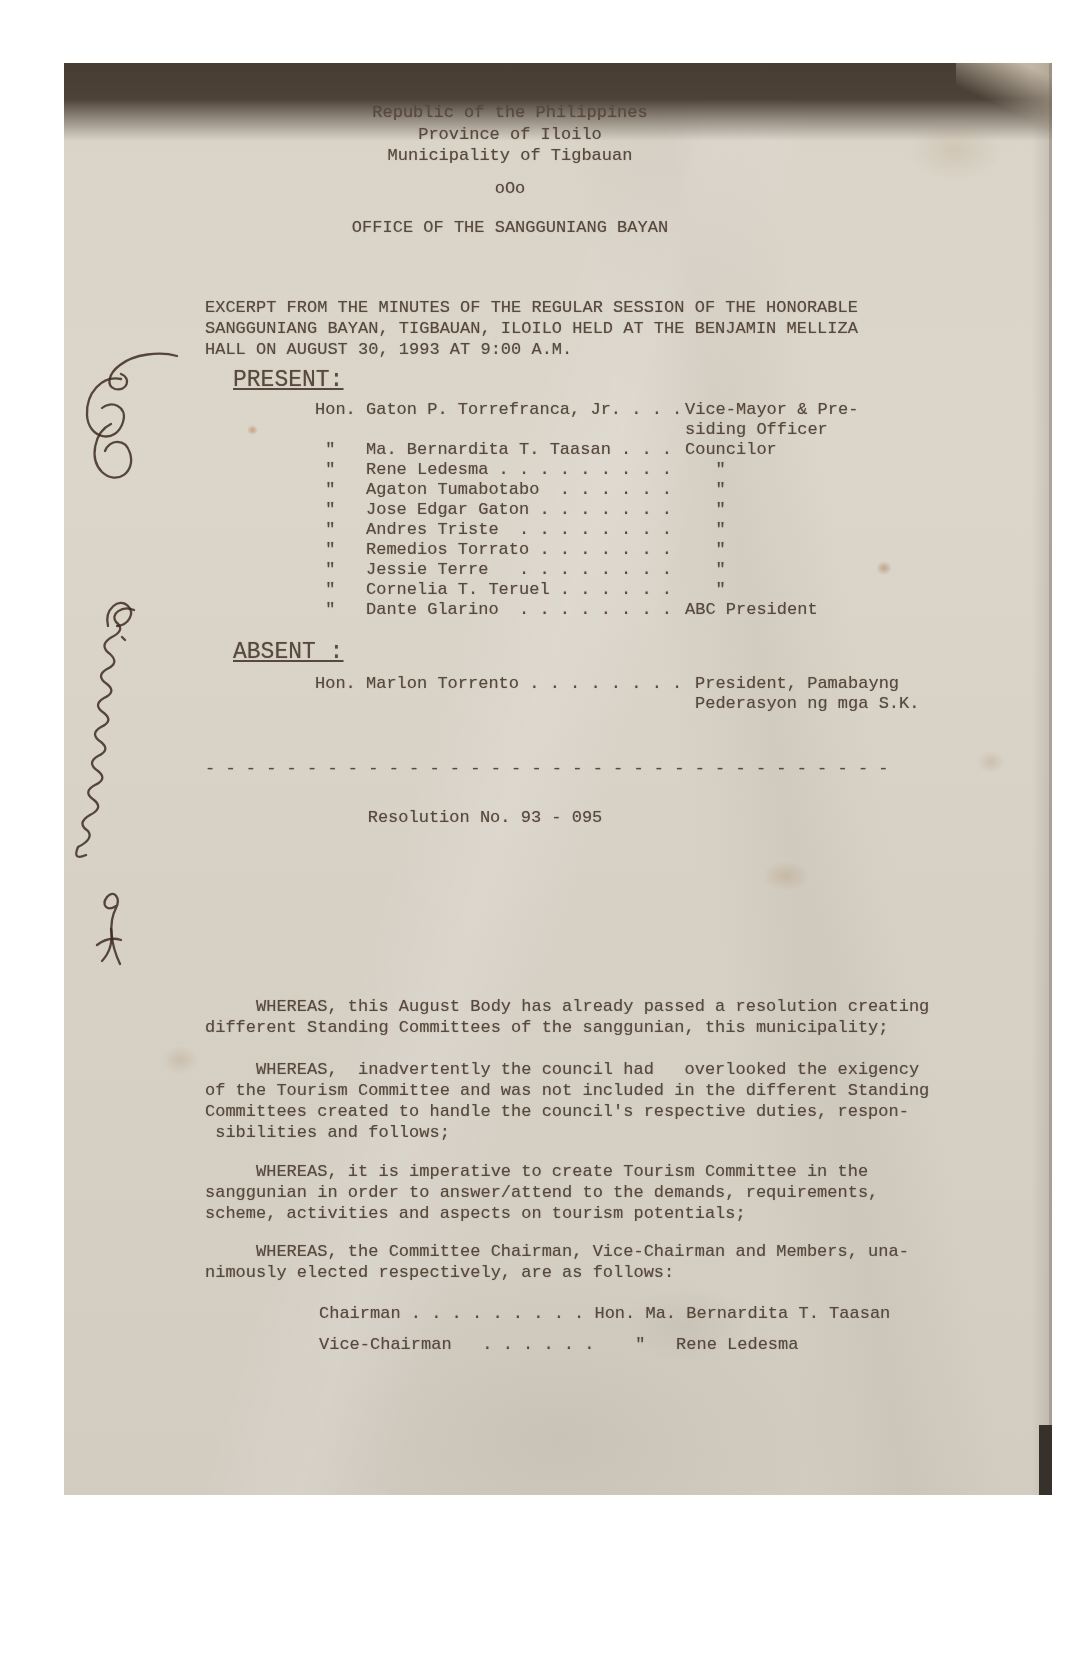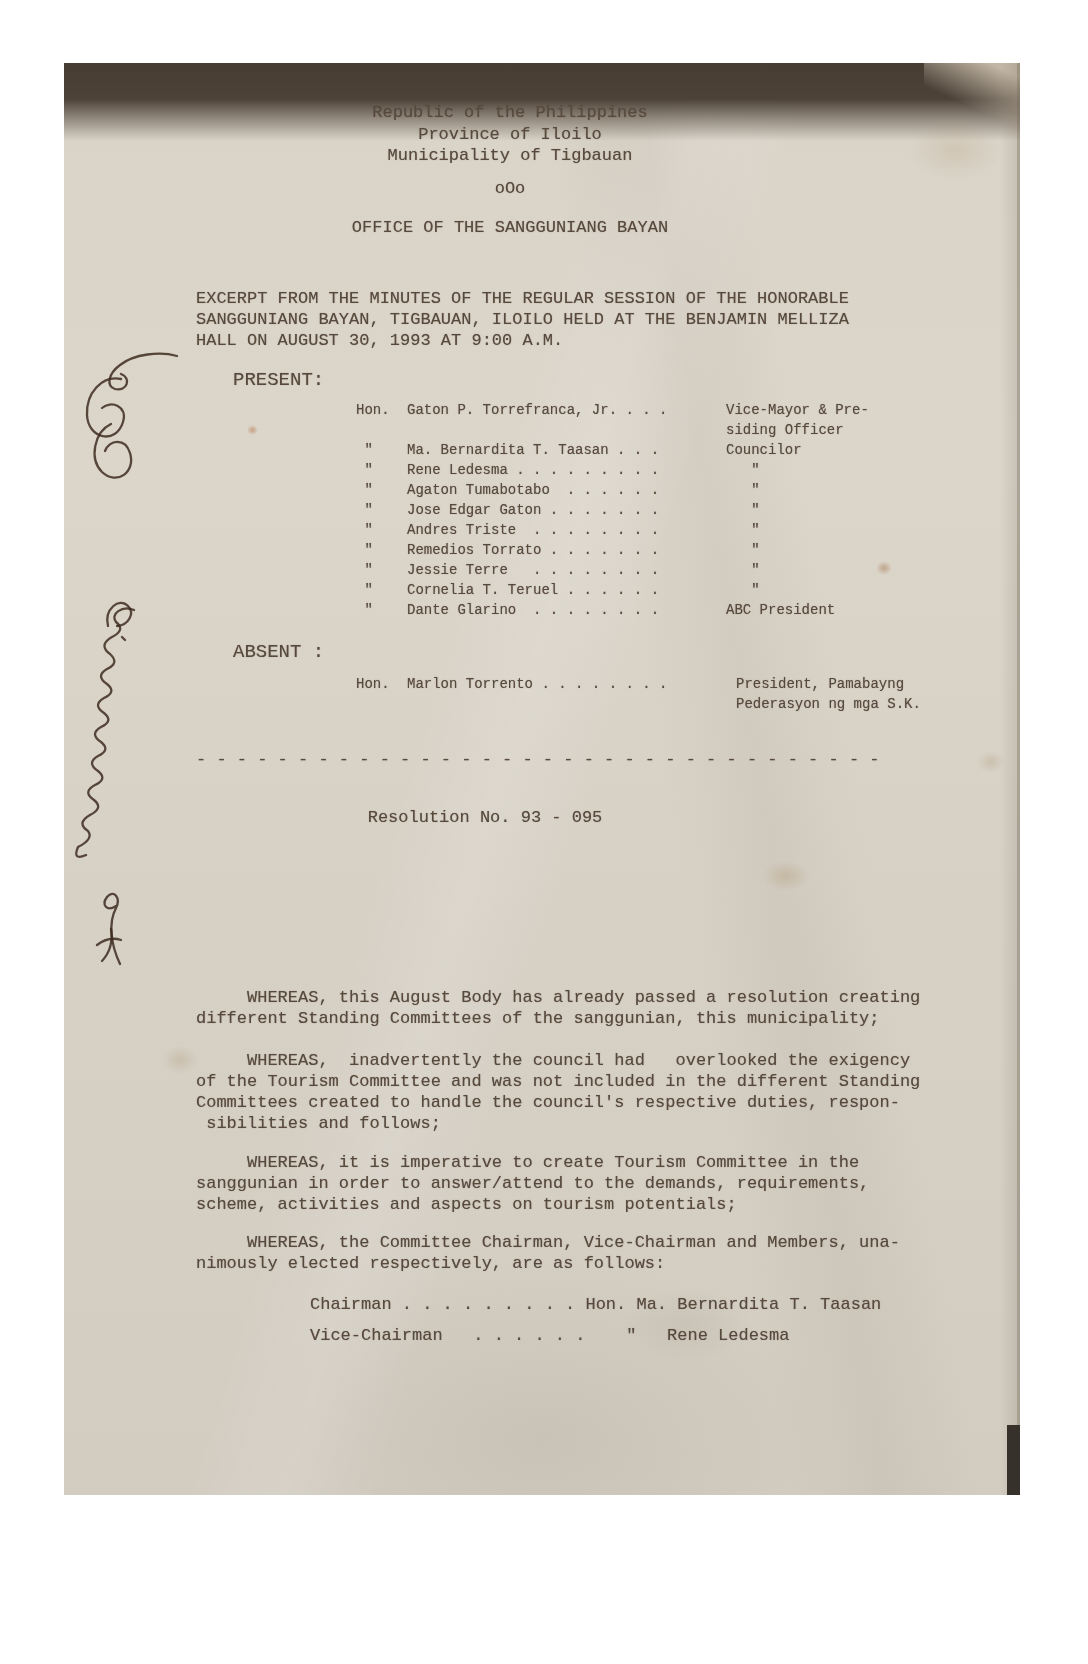--- a/index.html
+++ b/index.html
@@ -1,39 +1,39 @@
 <!DOCTYPE html>
 <html><head>
 <meta charset="utf-8">
 <style>
   html,body{margin:0;padding:0;background:#ffffff;}
   .canvas{position:relative;width:1088px;height:1664px;background:#ffffff;overflow:hidden;
           font-family:"Liberation Mono","DejaVu Sans Mono",monospace;}
   .paper{position:absolute;left:64px;top:63px;width:956px;height:1432px;
-         background:linear-gradient(180deg,#d9d3c8 0%,#dbd5ca 28%,#d6d0c5 62%,#d2ccc1 100%);}
+         background:linear-gradient(180deg,#d9d3c8 0%,#dbd5ca 28%,#d6d0c5 62%,#d2ccc1 100%);padding-left:32px;}
   .sheen{position:absolute;inset:0;pointer-events:none;
          background:linear-gradient(107deg,transparent 40%,rgba(255,255,255,.13) 47%,transparent 54%),
                     linear-gradient(80deg,transparent 60%,rgba(120,105,88,.07) 68%,transparent 76%),
                     radial-gradient(ellipse 420px 260px at 50% 96%,rgba(120,108,96,.10),transparent 70%);}
   .shade-top{position:absolute;left:0;top:0;width:100%;height:78px;
          background:linear-gradient(180deg,#473d33 0%,#4c4238 46%,rgba(92,80,68,.55) 72%,rgba(150,135,118,0) 100%);}
   .curl-tr{position:absolute;right:0;top:0;width:96px;height:72px;
          background:linear-gradient(205deg,rgba(201,190,172,.95) 12%,rgba(201,190,172,0) 58%);}
   .edge-right{position:absolute;right:0;top:0;width:20px;height:100%;
          background:linear-gradient(90deg,transparent,rgba(125,110,92,.22));}
   .edge-line{position:absolute;right:0;top:0;width:3px;height:100%;background:rgba(100,88,74,.28);}
   .notch-br{position:absolute;right:0;top:1362px;width:13px;height:70px;background:#36312b;}
   .stain{position:absolute;border-radius:50%;pointer-events:none;}
   .marginalia{position:absolute;left:0;top:260px;pointer-events:none;}
   .marginalia path{fill:none;stroke:#3e2c20;stroke-width:2.3;stroke-linecap:round;opacity:.85;}
   .ink{color:#57493c;text-shadow:0 0 1px rgba(87,73,60,.5);}
-  .blk{position:absolute;margin:7px;font-family:inherit;font-size:17px;line-height:21px;white-space:pre;}
+  .blk{position:absolute;margin:16px;font-family:inherit;font-size:17px;line-height:21px;white-space:pre;}
   .cline{position:absolute;left:446px;transform:translateX(-50%);font-size:17px;line-height:21px;white-space:pre;}
-  .label{position:absolute;font-size:19px;line-height:21px;white-space:pre;}
-  .agrid{position:absolute;display:grid;font-size:14px;line-height:20px;margin-left:41px;}
+  .label{position:absolute;font-size:23px;line-height:21px;white-space:pre;text-decoration:underline;}
+  .agrid{position:absolute;display:grid;font-size:17px;line-height:20px;}
   .agrid .cell{white-space:pre;}
   .present-grid{left:251px;top:337px;grid-template-columns:51px 319px auto;}
   .absent-grid{left:251px;top:611px;grid-template-columns:51px 329px auto;}
   .arow{display:contents;}
 </style>
 </head>
 <body>
 
 <div class="canvas">
   <div class="paper">

